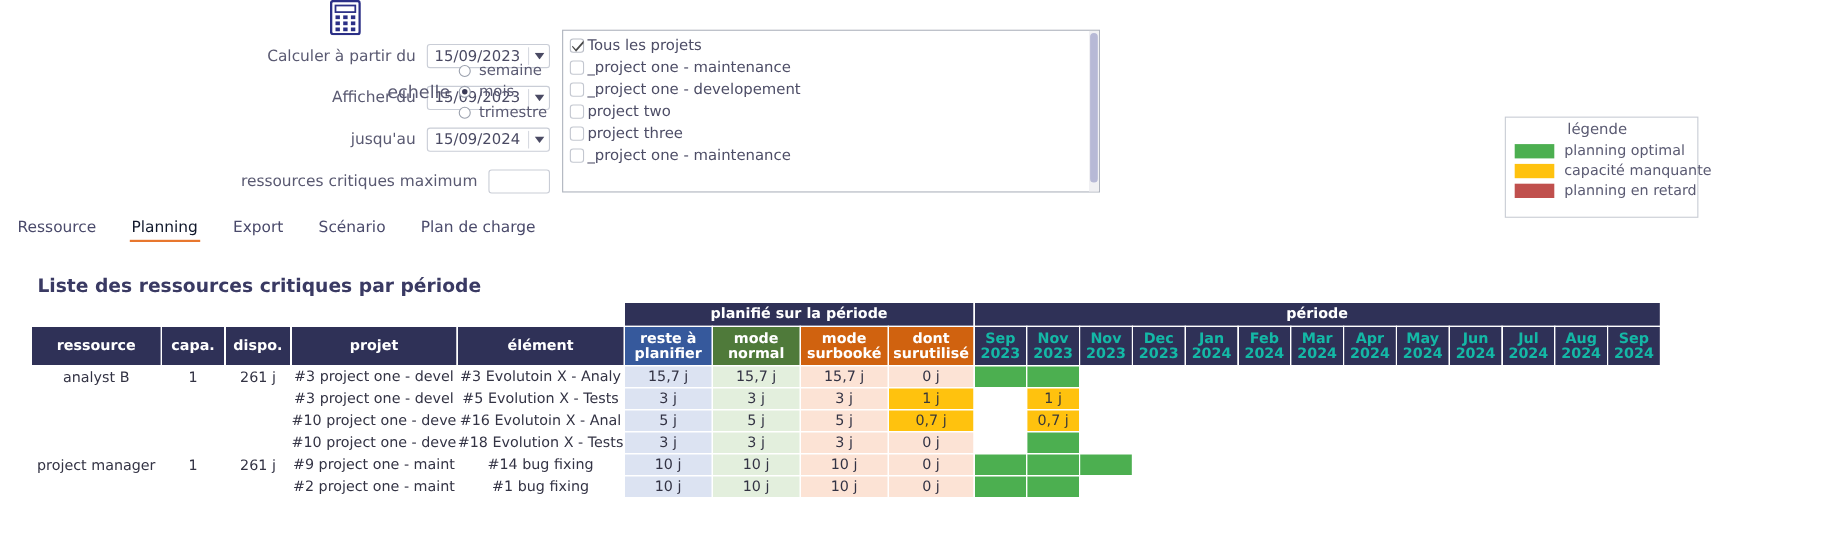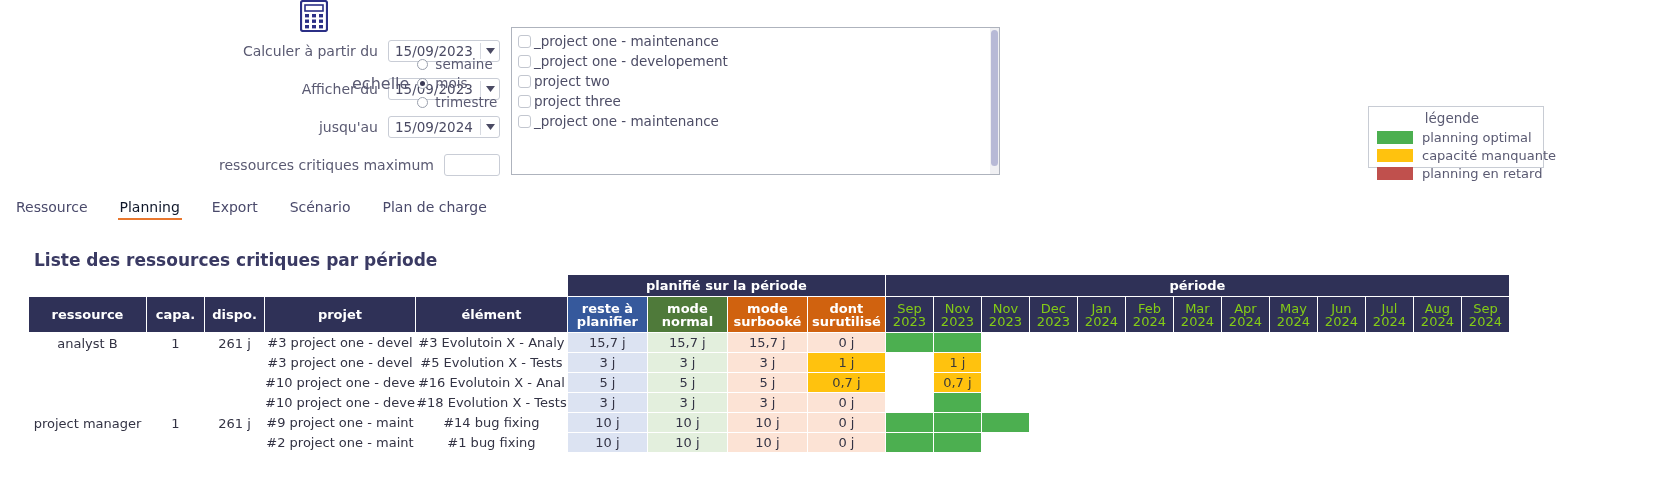--- a/index.html
+++ b/index.html
@@ -48,21 +48,21 @@
   .lb-item{display:flex;align-items:center;gap:3px;height:20px;}
   .cbx{width:13px;height:13px;border:1px solid #c3c7d0;border-radius:3px;background:#fff;position:relative;box-sizing:border-box;flex:none;}
   .cbx.checked{border-color:#b9bdc6;}
   .cbx.checked svg{position:absolute;left:0px;top:-1px;}
   .lb-text{font-size:13.5px;color:#4d4d66;white-space:nowrap;}
   .lb-scroll{position:absolute;right:0;top:0;width:9px;height:148px;background:#f0f0f3;}
   .lb-thumb{position:absolute;right:1px;top:2px;width:7px;height:136px;background:#b7b9d6;border-radius:4px;}
 
   
   .legend{
-    position:absolute;left:1368px;top:106px;width:176px;height:62px;
+    position:absolute;left:1368px;top:106px;width:176px;height:92px;
     border:1px solid #c8ccd4;background:#fff;box-sizing:border-box;
     padding:3px 8px 0 0;
   }
   .legend-title{text-align:center;font-size:13.5px;color:#5a5a72;margin-bottom:2px;}
   .legend-row{display:flex;align-items:center;gap:9px;height:18px;justify-content:flex-start;}
   .swatch{width:36px;height:13px;flex:none;margin-left:8px;}
   .legend-lbl{font-size:13px;color:#5a5a72;white-space:nowrap;}
 
   
   .tabs{position:absolute;left:0;top:196px;display:flex;align-items:flex-start;gap:0;}
@@ -79,21 +79,21 @@
   table.grid th,table.grid td{
     border:1px solid #fff;padding:0;margin:0;
     font-size:13px;text-align:center;vertical-align:middle;
     box-sizing:border-box;overflow:hidden;white-space:nowrap;
   }
   .h-dark{background:#2f3157;color:#fff;font-weight:bold;}
   .h-blank{background:transparent;border:none !important;}
   .h-blue{background:#36599c;color:#fff;font-weight:bold;line-height:13px;}
   .h-green{background:#4f7a3a;color:#fff;font-weight:bold;line-height:13px;}
   .h-orange{background:#d0620f;color:#fff;font-weight:bold;line-height:13px;}
-  .h-mon{background:#2f3157;color:#84cc16;font-weight:normal;line-height:13px;font-size:12.5px;}
+  .h-mon{background:#2f3157;color:#14b8a6;font-weight:bold;line-height:13px;font-size:12.5px;}
   td.body{border:1px solid #b9bcc4;color:#333344;height:20px;}
   td.txt-left{text-align:left;padding-left:5px;}
   td.c-blue{background:#dce3f2;}
   td.c-green{background:#e3efdd;}
   td.c-orange{background:#fce3d5;}
   td.m-empty{background:#fff;}
   td.m-ok{background:#4caf50;}
   td.m-warn{background:#ffc20e;color:#3a3a3a;font-size:12.5px;}
 </style>
 </head>
@@ -180,20 +180,28 @@
       <label class="radio-row">
         <span class="radio"></span>
         <span class="radio-lbl">trimestre</span>
       </label>
     </div>
   </div>
 
   <div class="listbox">
     <div class="lb-inner">
       <label class="lb-item">
+        <span class="cbx checked">
+          <svg width="13" height="13" viewBox="0 0 13 13">
+              <path d="M1.5 6.5 L4.5 9.8 L11.5 1.8 L11.5 4.3 L4.7 12 L1 7.4 Z" fill="#4a4a4a"></path>
+            </svg>
+        </span>
+        <span class="lb-text">Tous les projets</span>
+      </label>
+      <label class="lb-item">
         <span class="cbx"></span>
         <span class="lb-text">_project one - maintenance</span>
       </label>
       <label class="lb-item">
         <span class="cbx"></span>
         <span class="lb-text">_project one - developement</span>
       </label>
       <label class="lb-item">
         <span class="cbx"></span>
         <span class="lb-text">project two</span>

